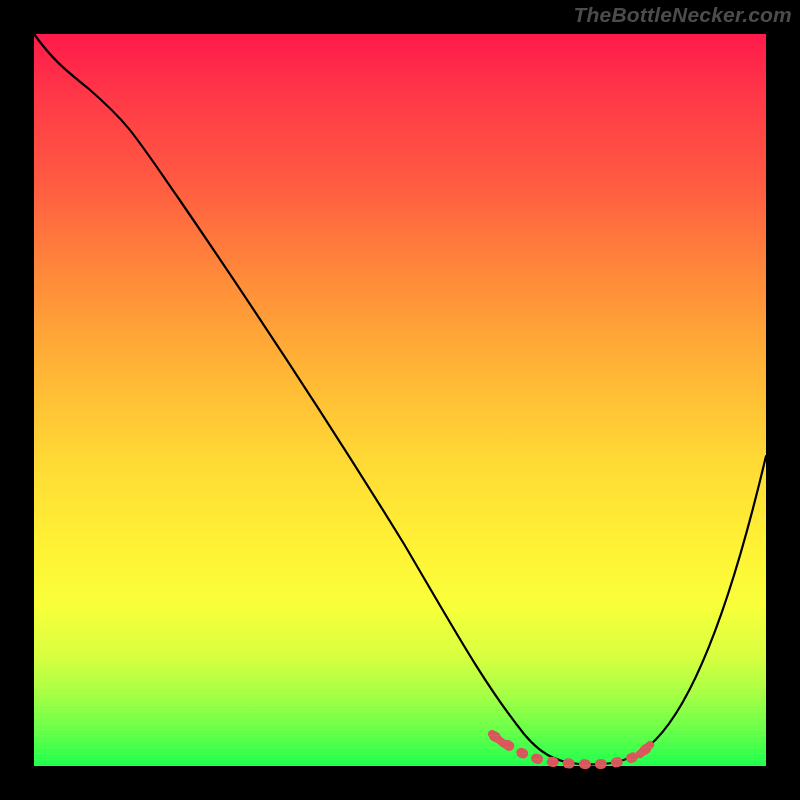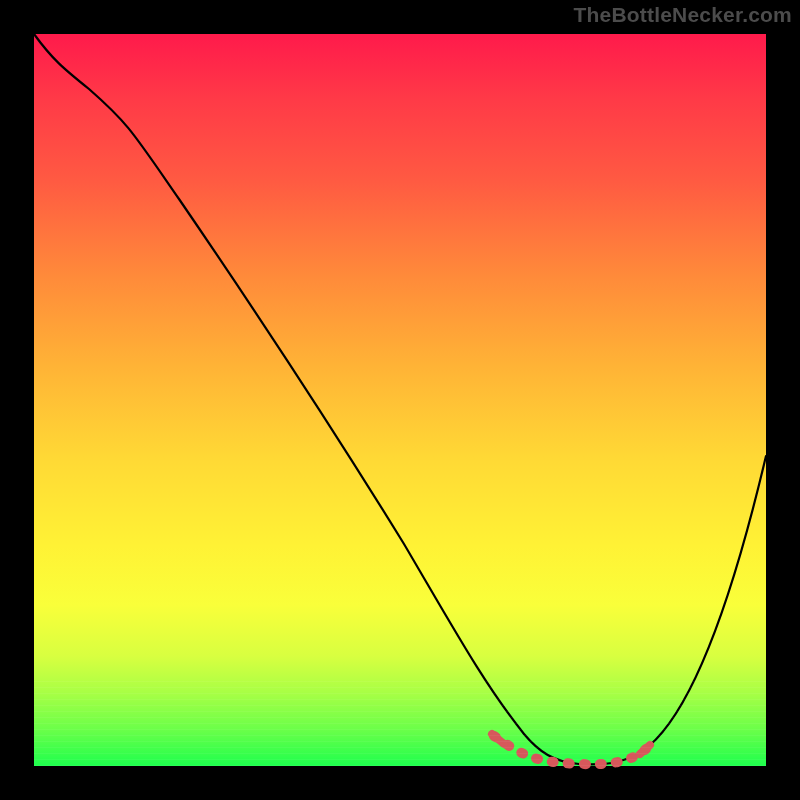--- a/index.html
+++ b/index.html
@@ -9,20 +9,21 @@
     height: 800px;
     background: #000000;
     overflow: hidden;
     font-family: Arial, Helvetica, sans-serif;
   }
   .frame {
     position: relative;
     width: 800px;
     height: 800px;
     background: #000000;
+    font-style: italic;
   }
   .watermark {
     position: absolute;
     top: 3px;
     right: 8px;
     color: #4c4c4c;
     font-size: 21px;
     font-weight: 600;
     letter-spacing: 0.2px;
     z-index: 50;

